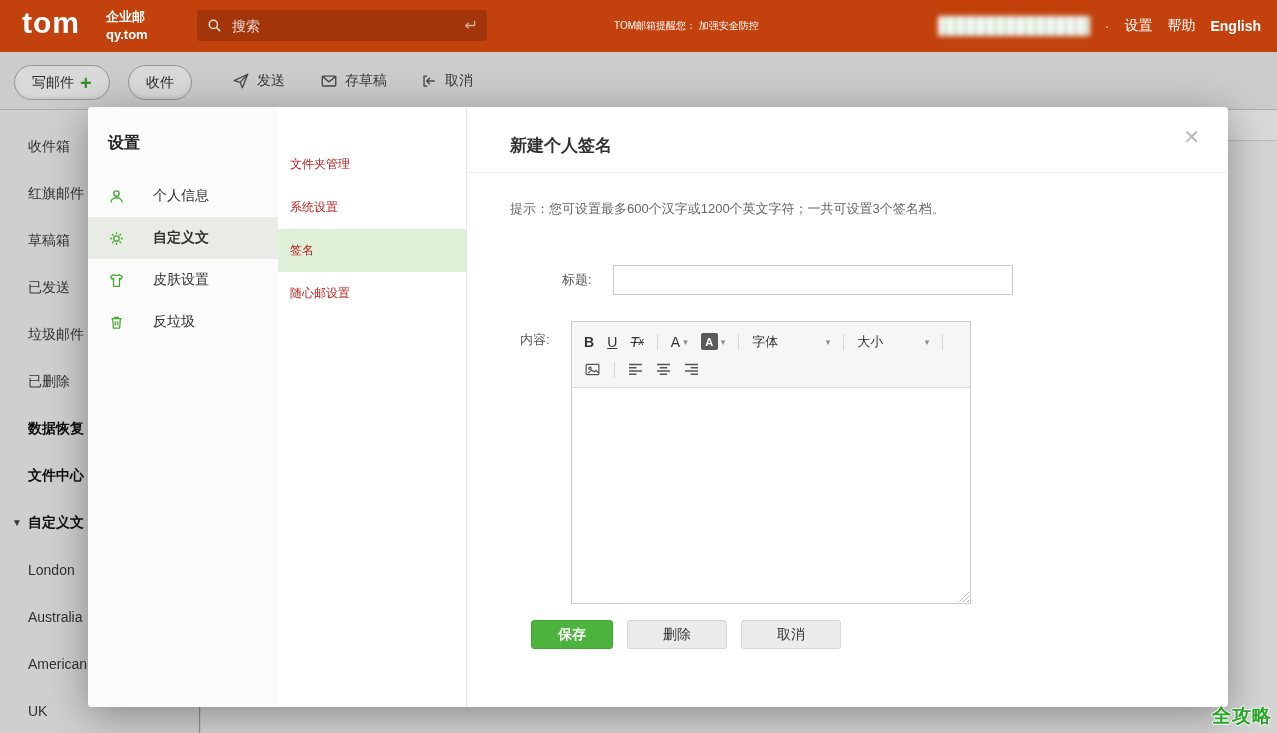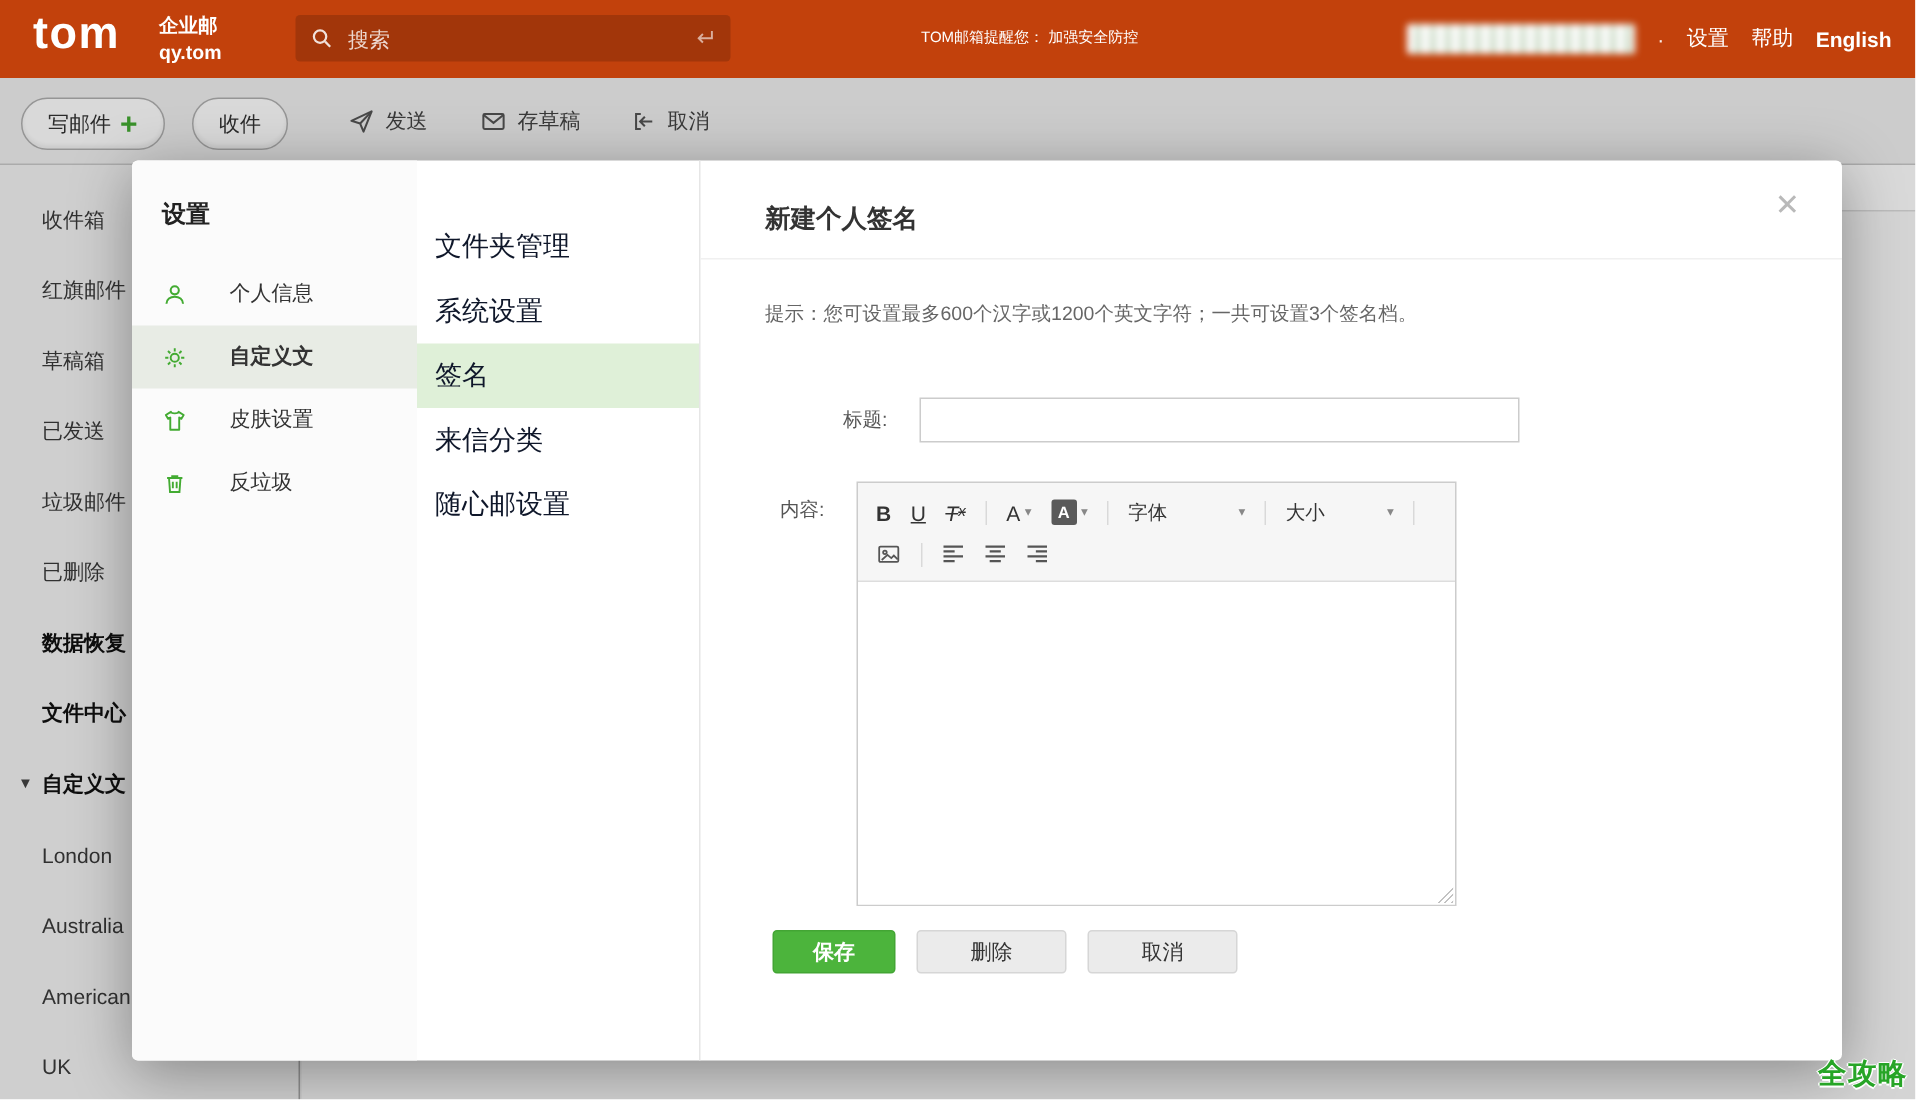--- a/index.html
+++ b/index.html
@@ -50,21 +50,21 @@
   
   .modal { position:absolute; left:88px; top:107px; width:1140px; height:600px; background:#fff; border-radius:4px; box-shadow:0 8px 40px rgba(0,0,0,0.35); z-index:10; }
   .m-nav { position:absolute; left:0; top:0; width:190px; height:100%; background:#fbfbfb; border-radius:4px 0 0 4px; }
   .m-nav-title { margin:26px 0 0 20px; font-size:16px; font-weight:700; color:#222; }
   .m-nav ul { list-style:none; margin:21px 0 0 0; padding:0; }
   .m-nav li { height:42px; display:flex; align-items:center; gap:28px; padding-left:20px; font-size:14px; color:#333; cursor:pointer; }
   .m-nav li.active { background:#e8ece5; font-weight:700; }
   .n-icon { display:flex; color:#43ab32; flex:none; }
   .m-sub { position:absolute; left:190px; top:0; width:189px; height:100%; border-right:1px solid #e6e6e6; }
   .m-sub ul { list-style:none; margin:36px 0 0 0; padding:0; }
-  .m-sub li { height:43px; line-height:43px; padding-left:12px; font-size:18px; color:#0f172a; cursor:pointer; }
+  .m-sub li { height:43px; line-height:43px; padding-left:12px; font-size:12px; color:#b91c1c; cursor:pointer; }
   .m-sub li.active { background:#dff0d8; }
 
   .m-main { position:absolute; left:379px; top:0; right:0; height:100%; }
   .panel-head { position:absolute; top:0; left:0; right:0; height:66px; border-bottom:1px solid #f0f0f0; }
   .panel-head h2 { margin:27px 0 0 43px; font-size:17px; color:#333; }
   .close { position:absolute; top:20px; right:28px; font-size:20px; color:#b9b9b9; cursor:pointer; line-height:1; z-index:2; }
   .hint { position:absolute; top:93px; left:43px; font-size:13px; color:#666; }
   .row-title { position:absolute; top:158px; left:53px; display:flex; align-items:center;margin-left:42px; }
   .row-title label, .row-content label { width:51px; font-size:13px; color:#555; flex:none; }
   .row-title input { width:400px; height:30px; border:1px solid #ccc; font-family:inherit; font-size:13px; padding:0 8px; outline:none; background:#fff; }
@@ -85,21 +85,21 @@
   .ed-dd.small { width:72px; }
   .chev { font-size:9px; color:#888; }
   .a-group { display:flex; align-items:center; gap:3px; cursor:pointer; }
   .abg { width:17px; height:17px; background:#5a5a5a; color:#fff; border-radius:2px; display:flex; align-items:center; justify-content:center; font-size:11px; font-weight:700; }
   .ed-body { flex:1; position:relative; background:#fff; cursor:text; }
   .grip { position:absolute; right:1px; bottom:1px; width:11px; height:11px;
     background:repeating-linear-gradient(135deg,transparent 0 2px,#c2c2c2 2px 3px);
     clip-path:polygon(100% 0,100% 100%,0 100%); }
   .btns { position:absolute; top:513px; left:48px; display:flex; gap:14px; }
   .btn { height:29px; border-radius:3px; font-size:14px; cursor:pointer; font-family:inherit; }
-  .btn-save { width:82px; background:#4cb43c; border:1px solid #43a534; color:#fff; font-weight:700; }
+  .btn-save { width:82px; background:#4cb43c; border:1px solid #43a534; color:#fff; font-weight:700;margin-left:16px; }
   .btn-gray { width:100px; background:#ebebeb; border:1px solid #d6d6d6; color:#333; }
 
   .watermark { position:absolute; right:5px; bottom:4px; z-index:20; font-size:19px; font-weight:700; color:#27a527;
     text-shadow:-1px 0 #fff,1px 0 #fff,0 -1px #fff,0 1px #fff; letter-spacing:1px; }
 </style>
 </head>
 <body>
 
 <div class="screen">
 
@@ -237,21 +237,20 @@
           <span>反垃圾</span>
         </li>
       </ul>
     </div>
 
     <div class="m-sub">
       <ul>
         <li>文件夹管理</li>
         <li>系统设置</li>
         <li class="active">签名</li>
-        <li>来信分类</li>
         <li>随心邮设置</li>
       </ul>
     </div>
 
     <div class="m-main">
       <div class="panel-head">
         <h2>新建个人签名</h2>
       </div>
       <span class="close">✕</span>
       <div class="hint">提示：您可设置最多600个汉字或1200个英文字符；一共可设置3个签名档。</div>

